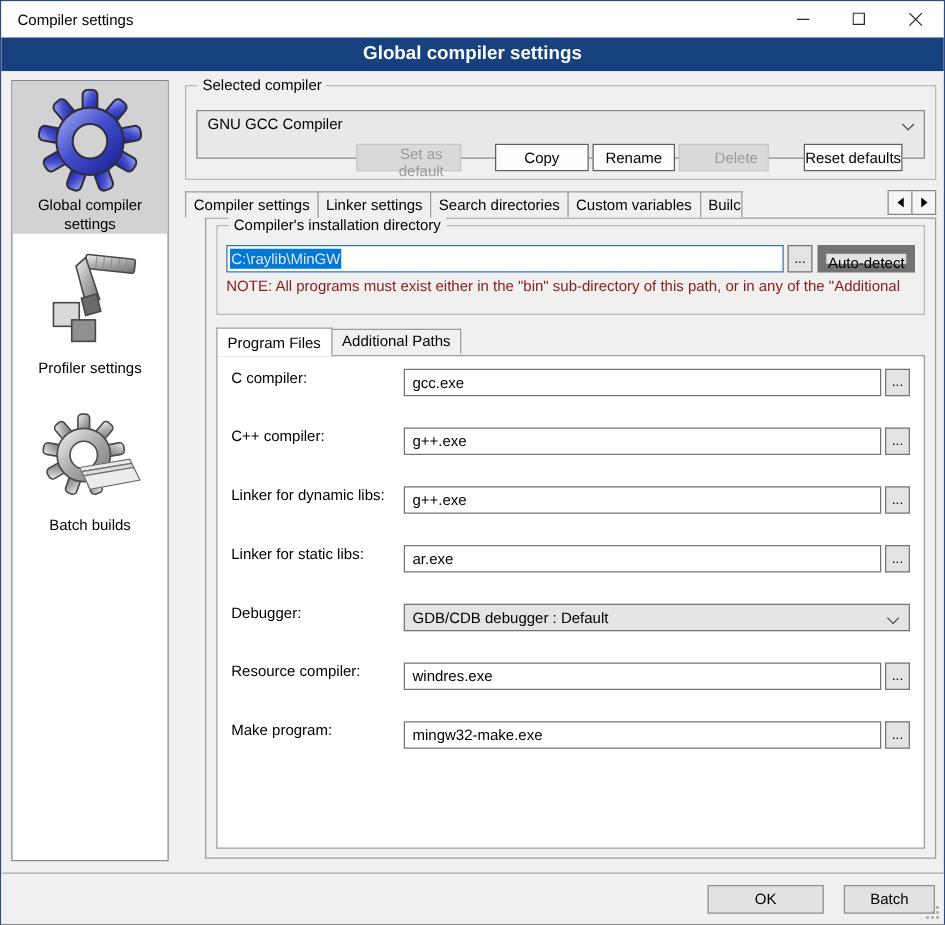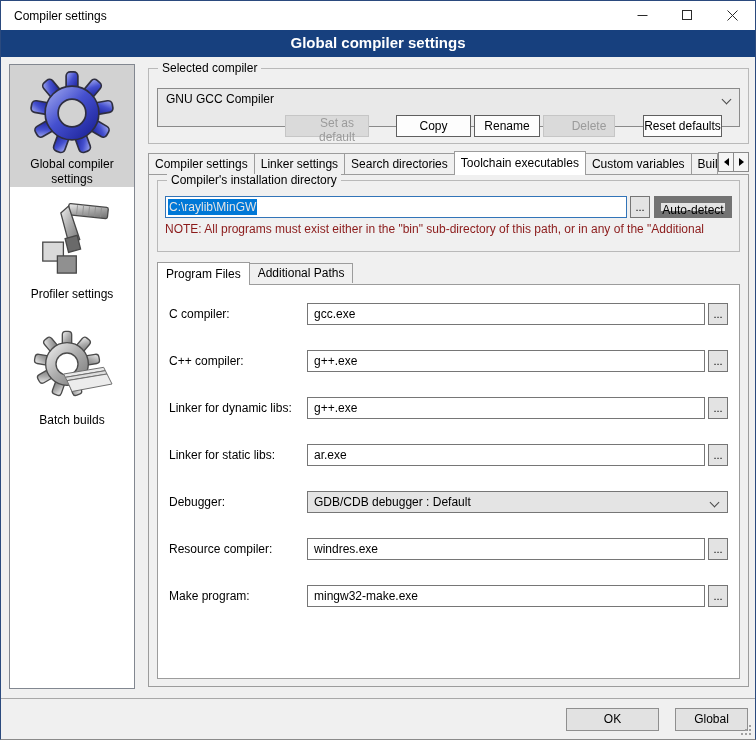--- a/index.html
+++ b/index.html
@@ -67,42 +67,42 @@
   .tab.active { height:24px; line-height:23px; background:#fff; margin-bottom:-1px; position:relative; z-index:4; }
   .tab.clipped { width:34px; overflow:hidden; padding-right:0; }
   .tabspacer { flex:1; }
   .arrowbtn { width:20px; height:20px; margin-bottom:2px; background:#f5f5f5; border:1px solid #8a8a8a;
     display:flex; align-items:center; justify-content:center; }
   .arrowbtn + .arrowbtn { margin-left:-1px; }
   .tri-l { width:0; height:0; border-top:4px solid transparent; border-bottom:4px solid transparent; border-right:5px solid #000; }
   .tri-r { width:0; height:0; border-top:4px solid transparent; border-bottom:4px solid transparent; border-left:5px solid #000; }
 
   
-  .panel { position:relative; z-index:1; height:513px; border:1px solid #9c9c9c; background:#f0f0f0; }
+  .panel { position:relative; z-index:1; height:513px; border:1px solid #9c9c9c; background:#f0f0f0;margin-left:16px; }
 
   .gb-dir { margin:5px 8px 0; height:72px; }
   .pathrow { position:absolute; left:7px; right:7px; top:15px; height:22px; display:flex; }
   .path-input { flex:1; height:22px; background:#fff; border:1px solid #3274B8; line-height:20px; padding:0 2px;
     white-space:nowrap; overflow:hidden; }
   .path-input .sel { background:#0078D7; color:#e5e5e5; padding:1px 1px; }
   .browse { width:20px; height:22px; margin-left:3px; background:#e3e3e3; border:1px solid #757575;
     font-size:11px; line-height:10px; }
   .autodetect { width:78px; height:22px; margin-left:4px; background:#e3e3e3; border:7px solid #737373;
     font-family:"Liberation Sans",sans-serif; font-size:12px; }
   .note { position:absolute; left:7px; right:2px; top:41px; color:#8B1A1A; white-space:nowrap; overflow:hidden; }
 
   
   .notebook { margin:9px 8px 8px; }
   .subtabs { height:23px; display:flex; align-items:center; position:relative; z-index:3; }
   .subtab { height:20px; line-height:19px; padding:0 8px; background:#f0f0f0; border:1px solid #9c9c9c; border-bottom:none; }
   .subtab + .subtab { margin-left:-1px; }
   .subtab.active { height:23px; line-height:22px; background:#fff; margin-bottom:-1px; position:relative; z-index:4; }
   .page { position:relative; z-index:1; height:395px; background:#fff; border:1px solid #9c9c9c; padding-top:10px; }
 
-  .frow { display:flex; align-items:center; margin:0 11px 9px; height:38px; }
+  .frow { display:flex; align-items:flex-start; margin:0 11px 9px; height:38px; }
   .flabel { width:138px; flex:0 0 138px; }
   .ftext { flex:1; height:22px; background:#fff; border:1px solid #767676; line-height:20px; padding:0 6px;
     white-space:nowrap; overflow:hidden; }
   .fcombo { flex:1; height:22px; background:#e4e4e4; border:1px solid #767676; line-height:20px; padding:0 24px 0 6px;
     position:relative; }
   .fcombo .chev { position:absolute; right:9px; top:7px; width:7px; height:7px;
     border-right:1.4px solid #4a4a4a; border-bottom:1.4px solid #4a4a4a; transform:rotate(45deg); }
 
   
   .footer { position:absolute; left:0; right:0; bottom:0; height:41px; border-top:1px solid #a8a8a8;
@@ -247,21 +247,20 @@
           <button class="cbtn">Rename</button>
           <button class="cbtn disabled">Delete</button>
           <button class="cbtn">Reset defaults</button>
         </div>
       </div>
 
       <div class="tabstrip">
         <div class="tab">Compiler settings</div>
         <div class="tab">Linker settings</div>
         <div class="tab">Search directories</div>
-        <div class="tab active">Toolchain executables</div>
         <div class="tab">Custom variables</div>
         <div class="tab clipped">Builc</div>
         <div class="tabspacer"></div>
         <button class="arrowbtn">
             <span class="tri-l"></span>
           </button>
         <button class="arrowbtn">
             <span class="tri-r"></span>
           </button>
       </div>
@@ -332,21 +331,21 @@
               <button class="browse">...</button>
             </div>
 
           </div>
         </div>
       </div>
     </div>
 
     <div class="footer">
       <button class="stdbtn ok">OK</button>
-      <button class="stdbtn cancel">Global</button>
+      <button class="stdbtn cancel">Batch</button>
     </div>
     <svg class="grip" width="12" height="12">
       <g fill="#a0a0a0">
         <rect x="9" y="1" width="2" height="2"></rect>
         <rect x="9" y="5" width="2" height="2"></rect>
         <rect x="9" y="9" width="2" height="2"></rect>
         <rect x="5" y="5" width="2" height="2"></rect>
         <rect x="5" y="9" width="2" height="2"></rect>
         <rect x="1" y="9" width="2" height="2"></rect>
       </g>

